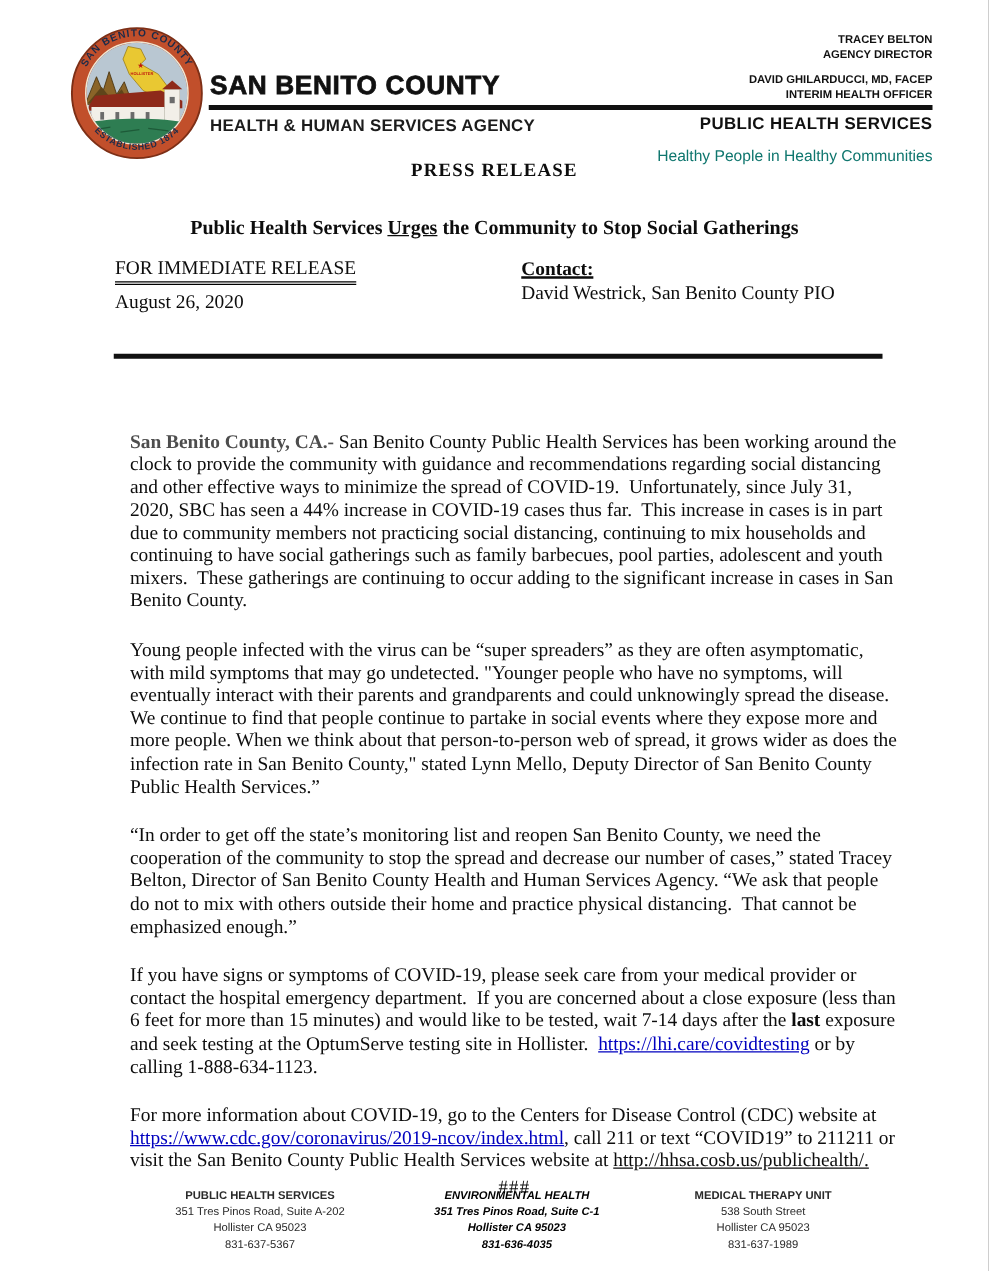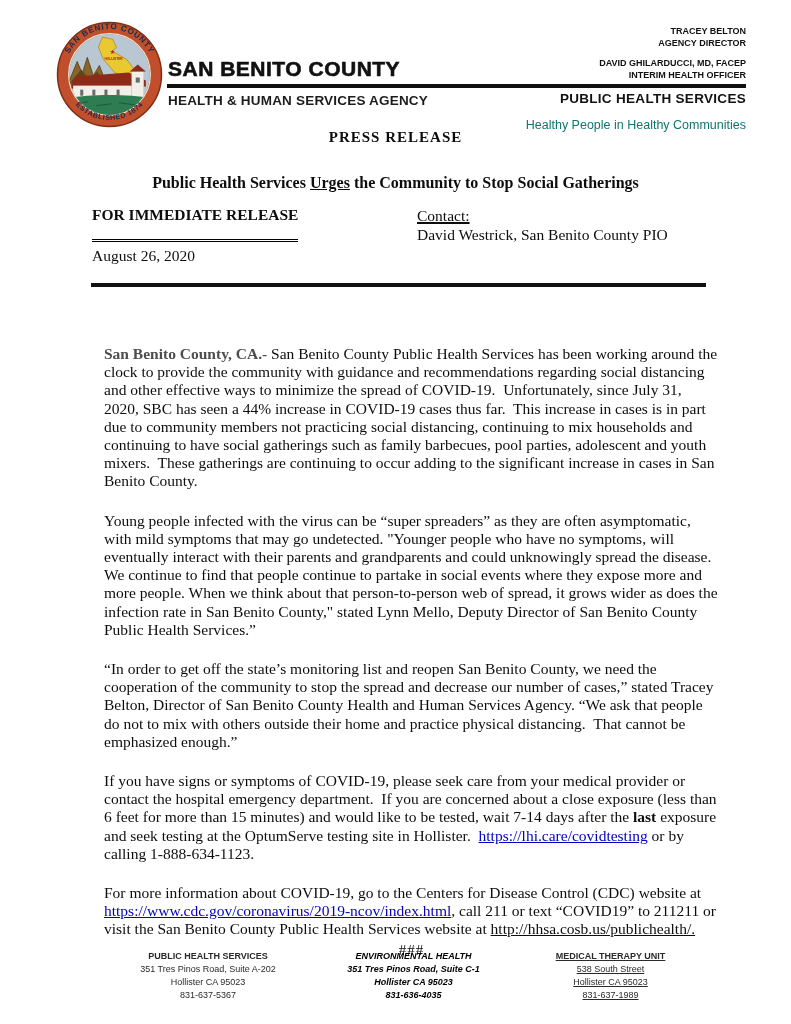--- a/index.html
+++ b/index.html
@@ -37,41 +37,41 @@
     position:absolute; top:129px; left:0; width:100%; text-align:center;
     font-weight:bold; font-size:15px; letter-spacing:1px;
   }
   .doc-title {
     position:absolute; top:174px; left:0; width:100%; text-align:center;
     font-weight:bold; font-size:16px; margin:0;
   }
   .release-row { position:absolute; top:206px; left:0; width:100%; font-size:15.5px; }
   .release-left { position:absolute; left:92px; top:0; }
   .release-right { position:absolute; left:417px; top:0; }
-  .release-label { font-weight:bold; display:inline-block; border-bottom:3px double #000; padding-bottom:15px; }
+  .release-label { font-weight:normal; display:inline-block; border-bottom:3px double #000; padding-bottom:1px; }
   .release-date { margin-top:5px; }
-  .contact-label { font-weight:normal; text-decoration:underline; text-decoration-thickness:1.5px; }
+  .contact-label { font-weight:bold; text-decoration:underline; text-decoration-thickness:1.5px; }
   .contact-line { line-height:19px; }
   .divider { position:absolute; left:91px; top:283px; width:615px; height:3.5px; background:#111; }
   
   .body { position:absolute; left:104px; top:301px; width:615px; font-size:15.5px; line-height:18.2px;margin-top:44px; }
   .body p.para { margin:0 0 21px 0; white-space:pre-wrap; }
   .body p.para:last-of-type { margin-bottom:2px; }
   .seg-lead { font-weight:bold; color:#4d4d4d; }
   .seg-bold { font-weight:bold; }
   .seg-link { color:#0000bf; text-decoration:underline; }
   .seg-underline { text-decoration:underline; }
   .end-mark { text-align:center; font-size:15px; letter-spacing:1px; }
   
   .footer { position:absolute; left:0; top:950px; width:100%; height:60px;
     font-family:"Liberation Sans","DejaVu Sans",sans-serif; font-size:9px; line-height:13px; color:#2a2a2a; }
   .footer-col { position:absolute; top:0; text-align:center; }
   .footer-col:nth-child(1) { left:98px;  width:220px; }
   .footer-col:nth-child(2) { left:316px; width:195px; font-weight:bold; color:#000;font-style:italic; }
-  .footer-col:nth-child(3) { left:513px; width:195px;text-decoration:underline; }
+  .footer-col:nth-child(3) { left:513px; width:195px; }
   .footer-title { font-weight:bold; }
 </style>
 </head>
 <body>
 
 <div class="page">
 
   <svg class="seal" viewBox="0 0 106 106" xmlns="http://www.w3.org/2000/svg">
     <circle cx="53" cy="53" r="51.5" fill="#c14f2b" stroke="#7d2f16" stroke-width="1.5"></circle>
     <circle cx="53" cy="53" r="40.5" fill="none" stroke="#efe6d2" stroke-width="1.2"></circle>

